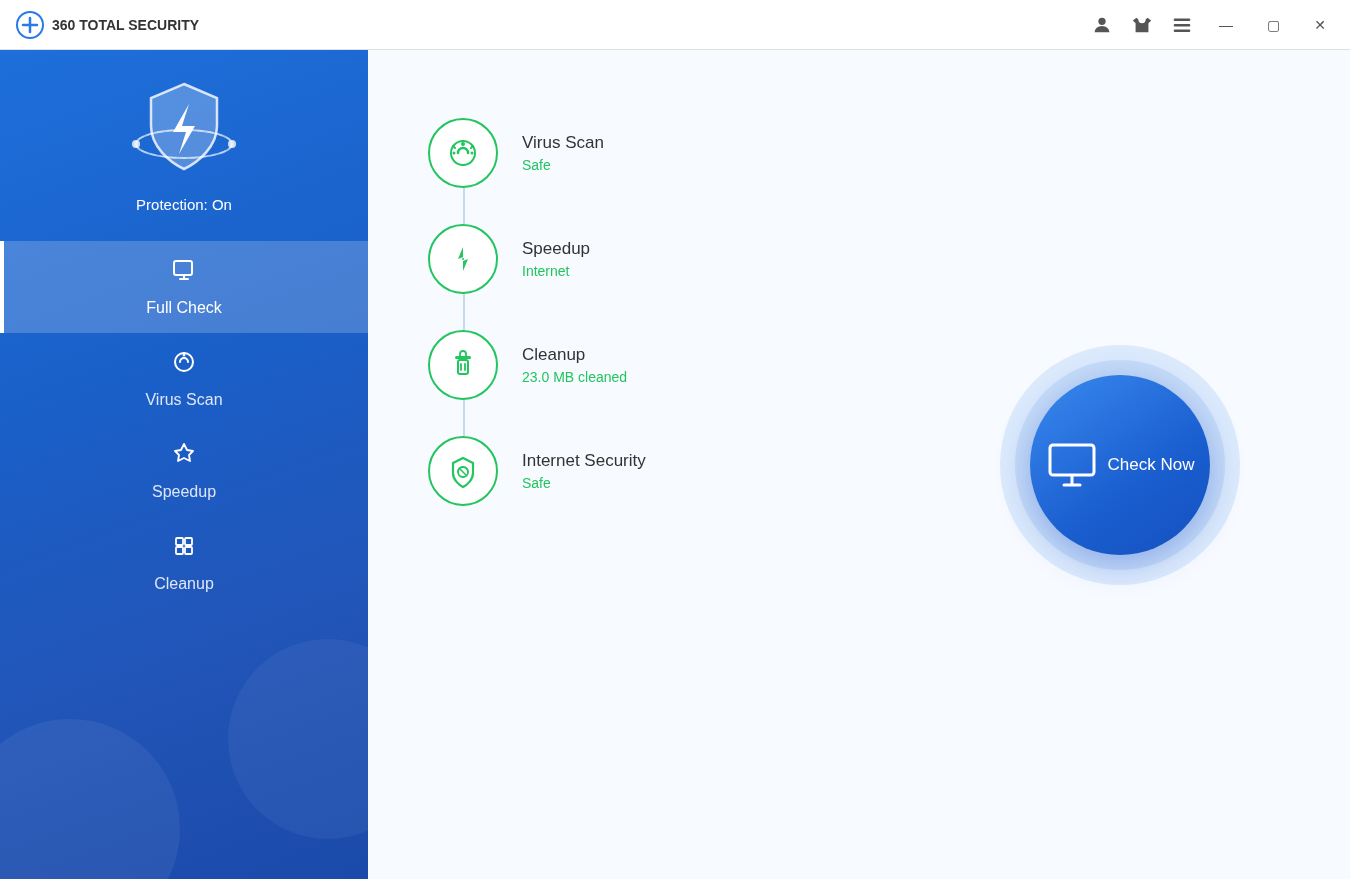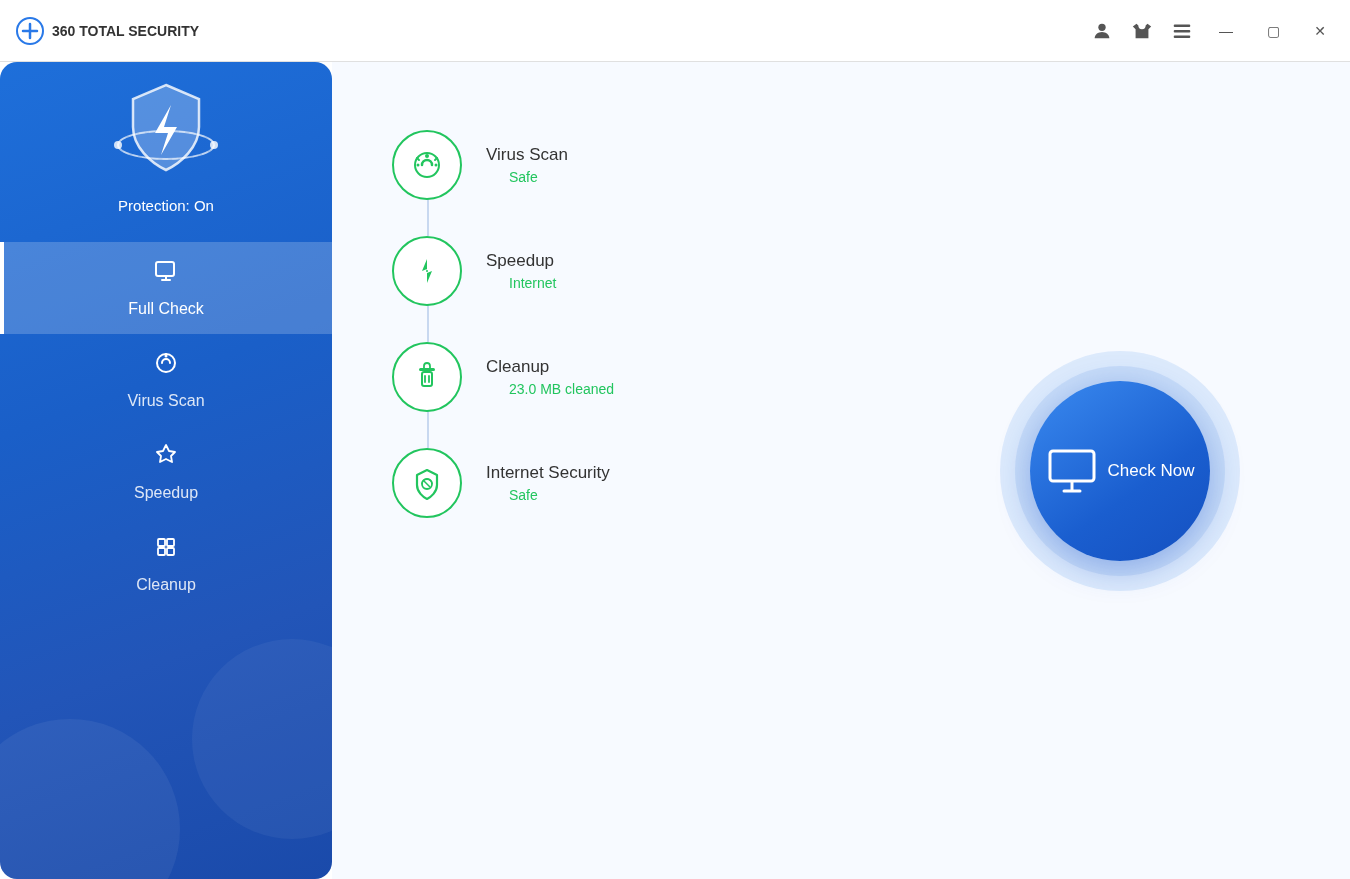--- a/index.html
+++ b/index.html
@@ -1,20 +1,20 @@
 <!DOCTYPE html>
 <html><head>
   <meta charset="utf-8">
   <style>
     * { margin: 0; padding: 0; box-sizing: border-box; }
     body { width: 1350px; height: 879px; overflow: hidden; font-family: 'Segoe UI', Arial, sans-serif; display: flex; flex-direction: column; }
 
     
     .titlebar {
-      height: 62px;
+      height: 50px;
       background: #fff;
       display: flex;
       align-items: center;
       justify-content: space-between;
       padding: 0 16px;
       border-bottom: 1px solid #e0e0e0;
       position: relative;
       gap: 24px;
     }
     .titlebar-left { display: flex; align-items: center; gap: 8px; }
@@ -27,29 +27,28 @@
 
     
     .main-layout {
       flex: 1;
       display: flex;
       overflow: hidden;
     }
 
     
     .sidebar {
-      width: 332px;
+      width: 368px;
       background: linear-gradient(160deg, #1e6fda 0%, #1a5fc8 40%, #2255b8 70%, #1a4aaa 100%);
       display: flex;
       flex-direction: column;
       align-items: center;
-      padding-top: 13px;
+      padding-top: 24px;
       position: relative;
       overflow: hidden;
-      border-radius: 17px;
     }
     .sidebar::before {
       content: '';
       position: absolute;
       bottom: -60px;
       left: -40px;
       width: 220px;
       height: 220px;
       background: rgba(255,255,255,0.06);
       border-radius: 50%;
@@ -185,21 +184,21 @@
       align-items: center;
       justify-content: center;
       background: #fff;
       flex-shrink: 0;
       position: relative;
       z-index: 1;
     }
     .item-circle svg { width: 36px; height: 36px; fill: #22c55e; }
     .item-text { display: flex; flex-direction: column; gap: 4px; }
     .item-name { font-size: 17px; color: #333; font-weight: 500; }
-    .item-status { font-size: 14px; color: #22c55e; margin-left: 23px; }
+    .item-status { font-size: 14px; color: #22c55e; }
     .item-status.green { color: #22c55e; }
 
     
     .check-now-area {
       display: flex;
       align-items: center;
       justify-content: center;
       width: 340px;
       flex-shrink: 0;
     }

